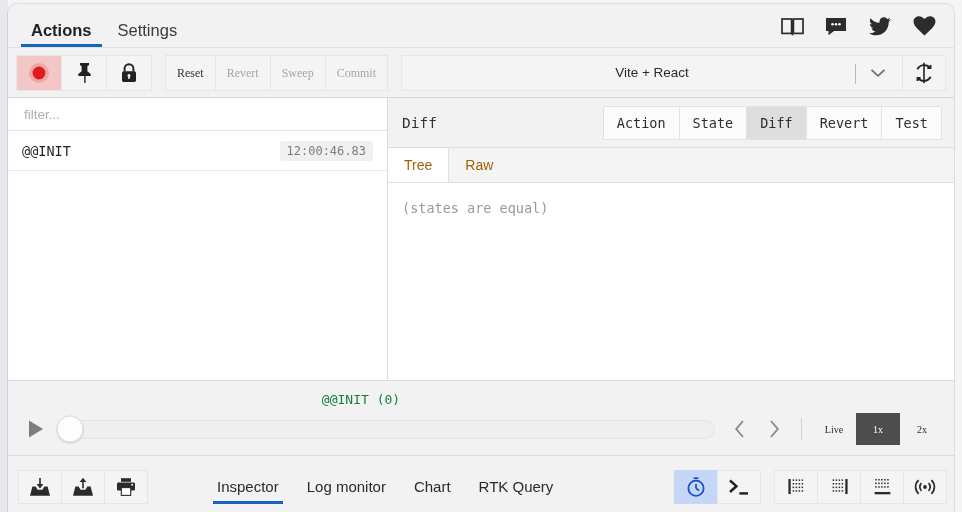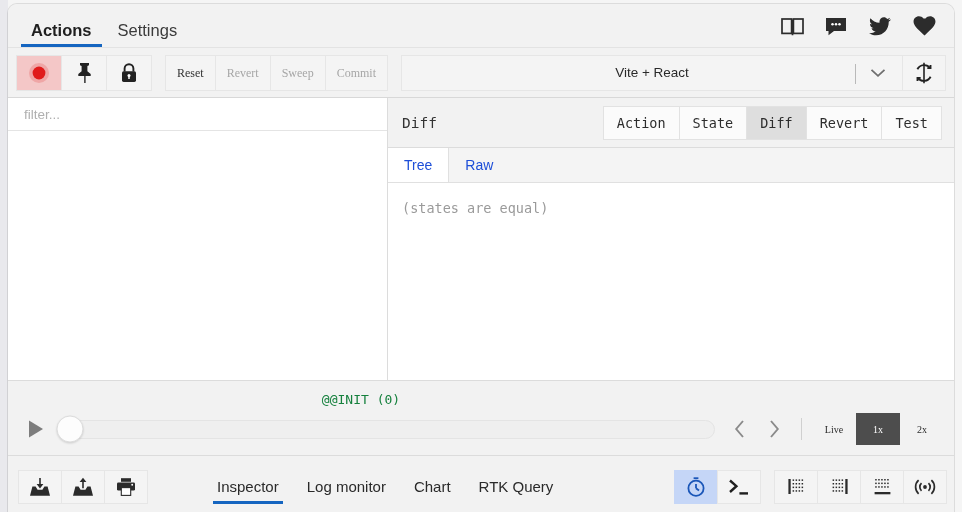--- a/index.html
+++ b/index.html
@@ -272,21 +272,21 @@
     border-bottom: 1px solid #e0e0e0;
     display: flex;
     align-items: stretch;
     box-sizing: border-box;
   }
   .subtab {
     padding: 0 16px;
     display: flex;
     align-items: center;
     font-size: 14px;
-    color: #1d4ed8;
+    color: #a16207;
     cursor: pointer;
     box-sizing: border-box;
   }
   .subtab.active {
     background: #ffffff;
     border-right: 1px solid #e0e0e0;
   }
 
   .diff-body {
     flex: 1;
@@ -552,20 +552,24 @@
           <line x1="11" y1="0.8" x2="11" y2="21.2" stroke-width="1.6"></line>
         </svg>
       </div>
     </div>
 
     <div class="main">
 
       <div class="left">
         <div class="filter">
           <input type="text" placeholder="filter..." style="">
+        </div>
+        <div class="action-row">
+          <span class="action-name">@@INIT</span>
+          <span class="action-time">12:00:46.83</span>
         </div>
       </div>
 
       <div class="right">
         <div class="right-head">
           <span class="right-title">Diff</span>
           <div class="seg">
             <div class="seg-item">Action</div>
             <div class="seg-item">State</div>
             <div class="seg-item active">Diff</div>

